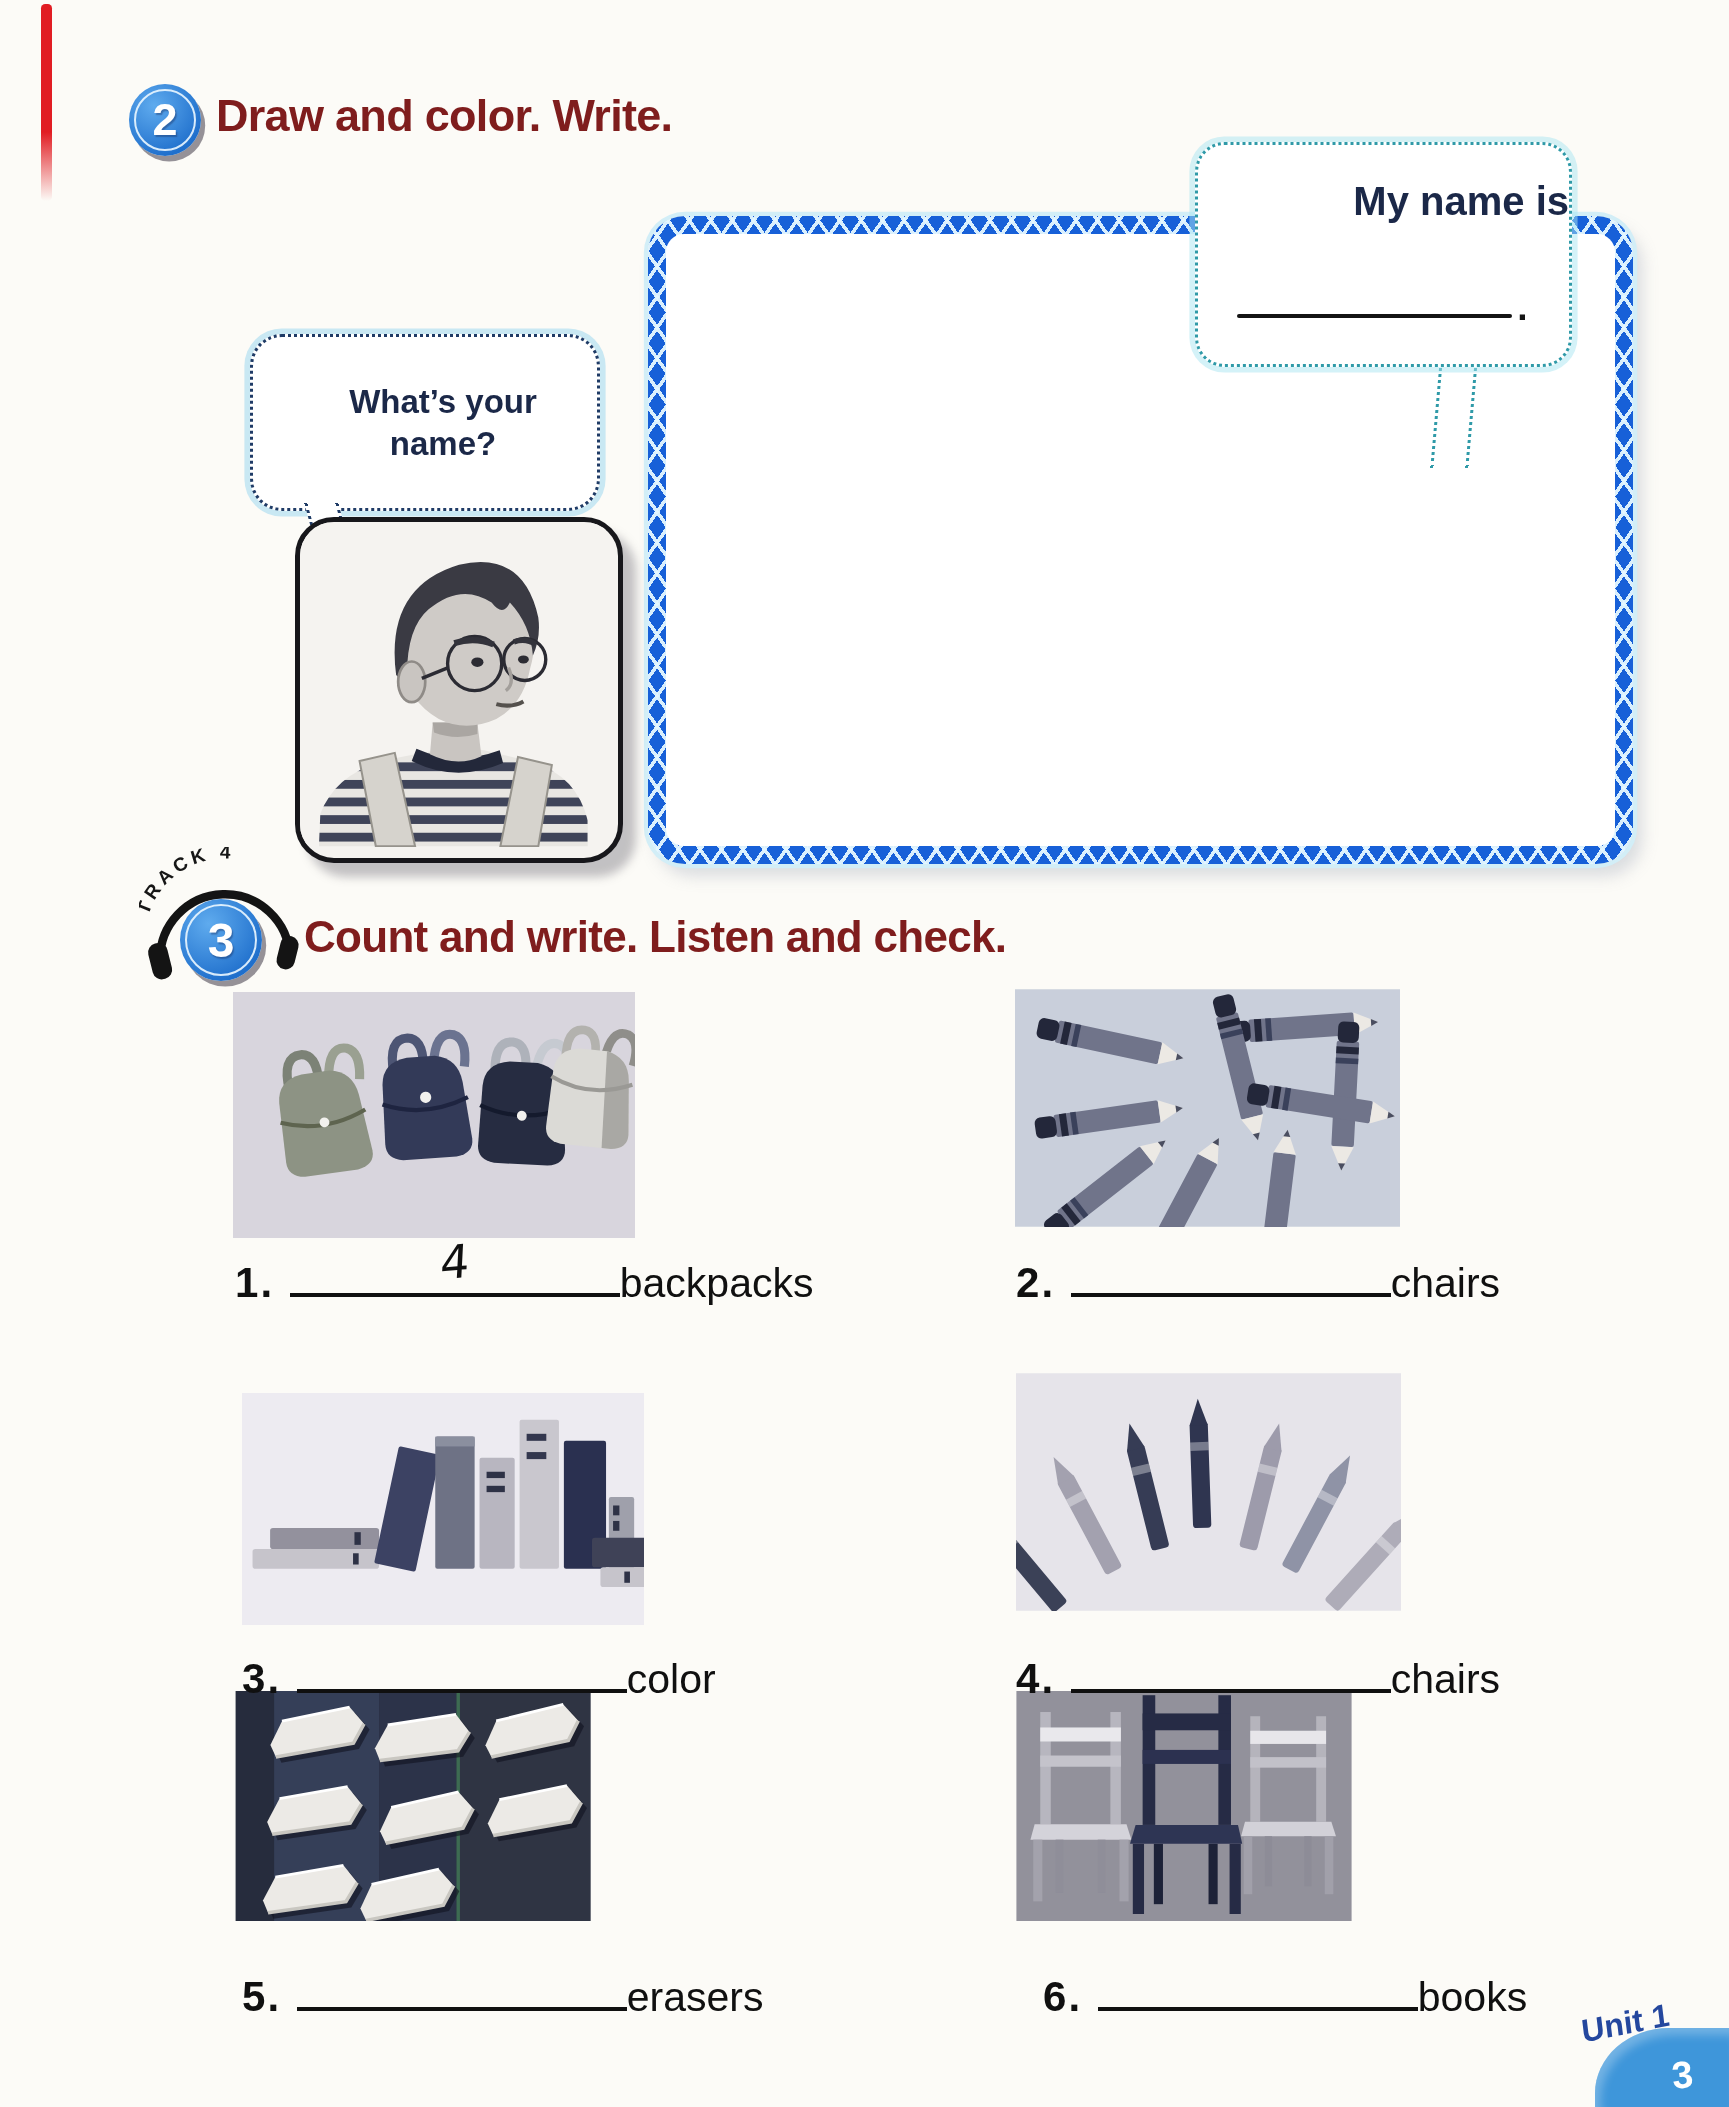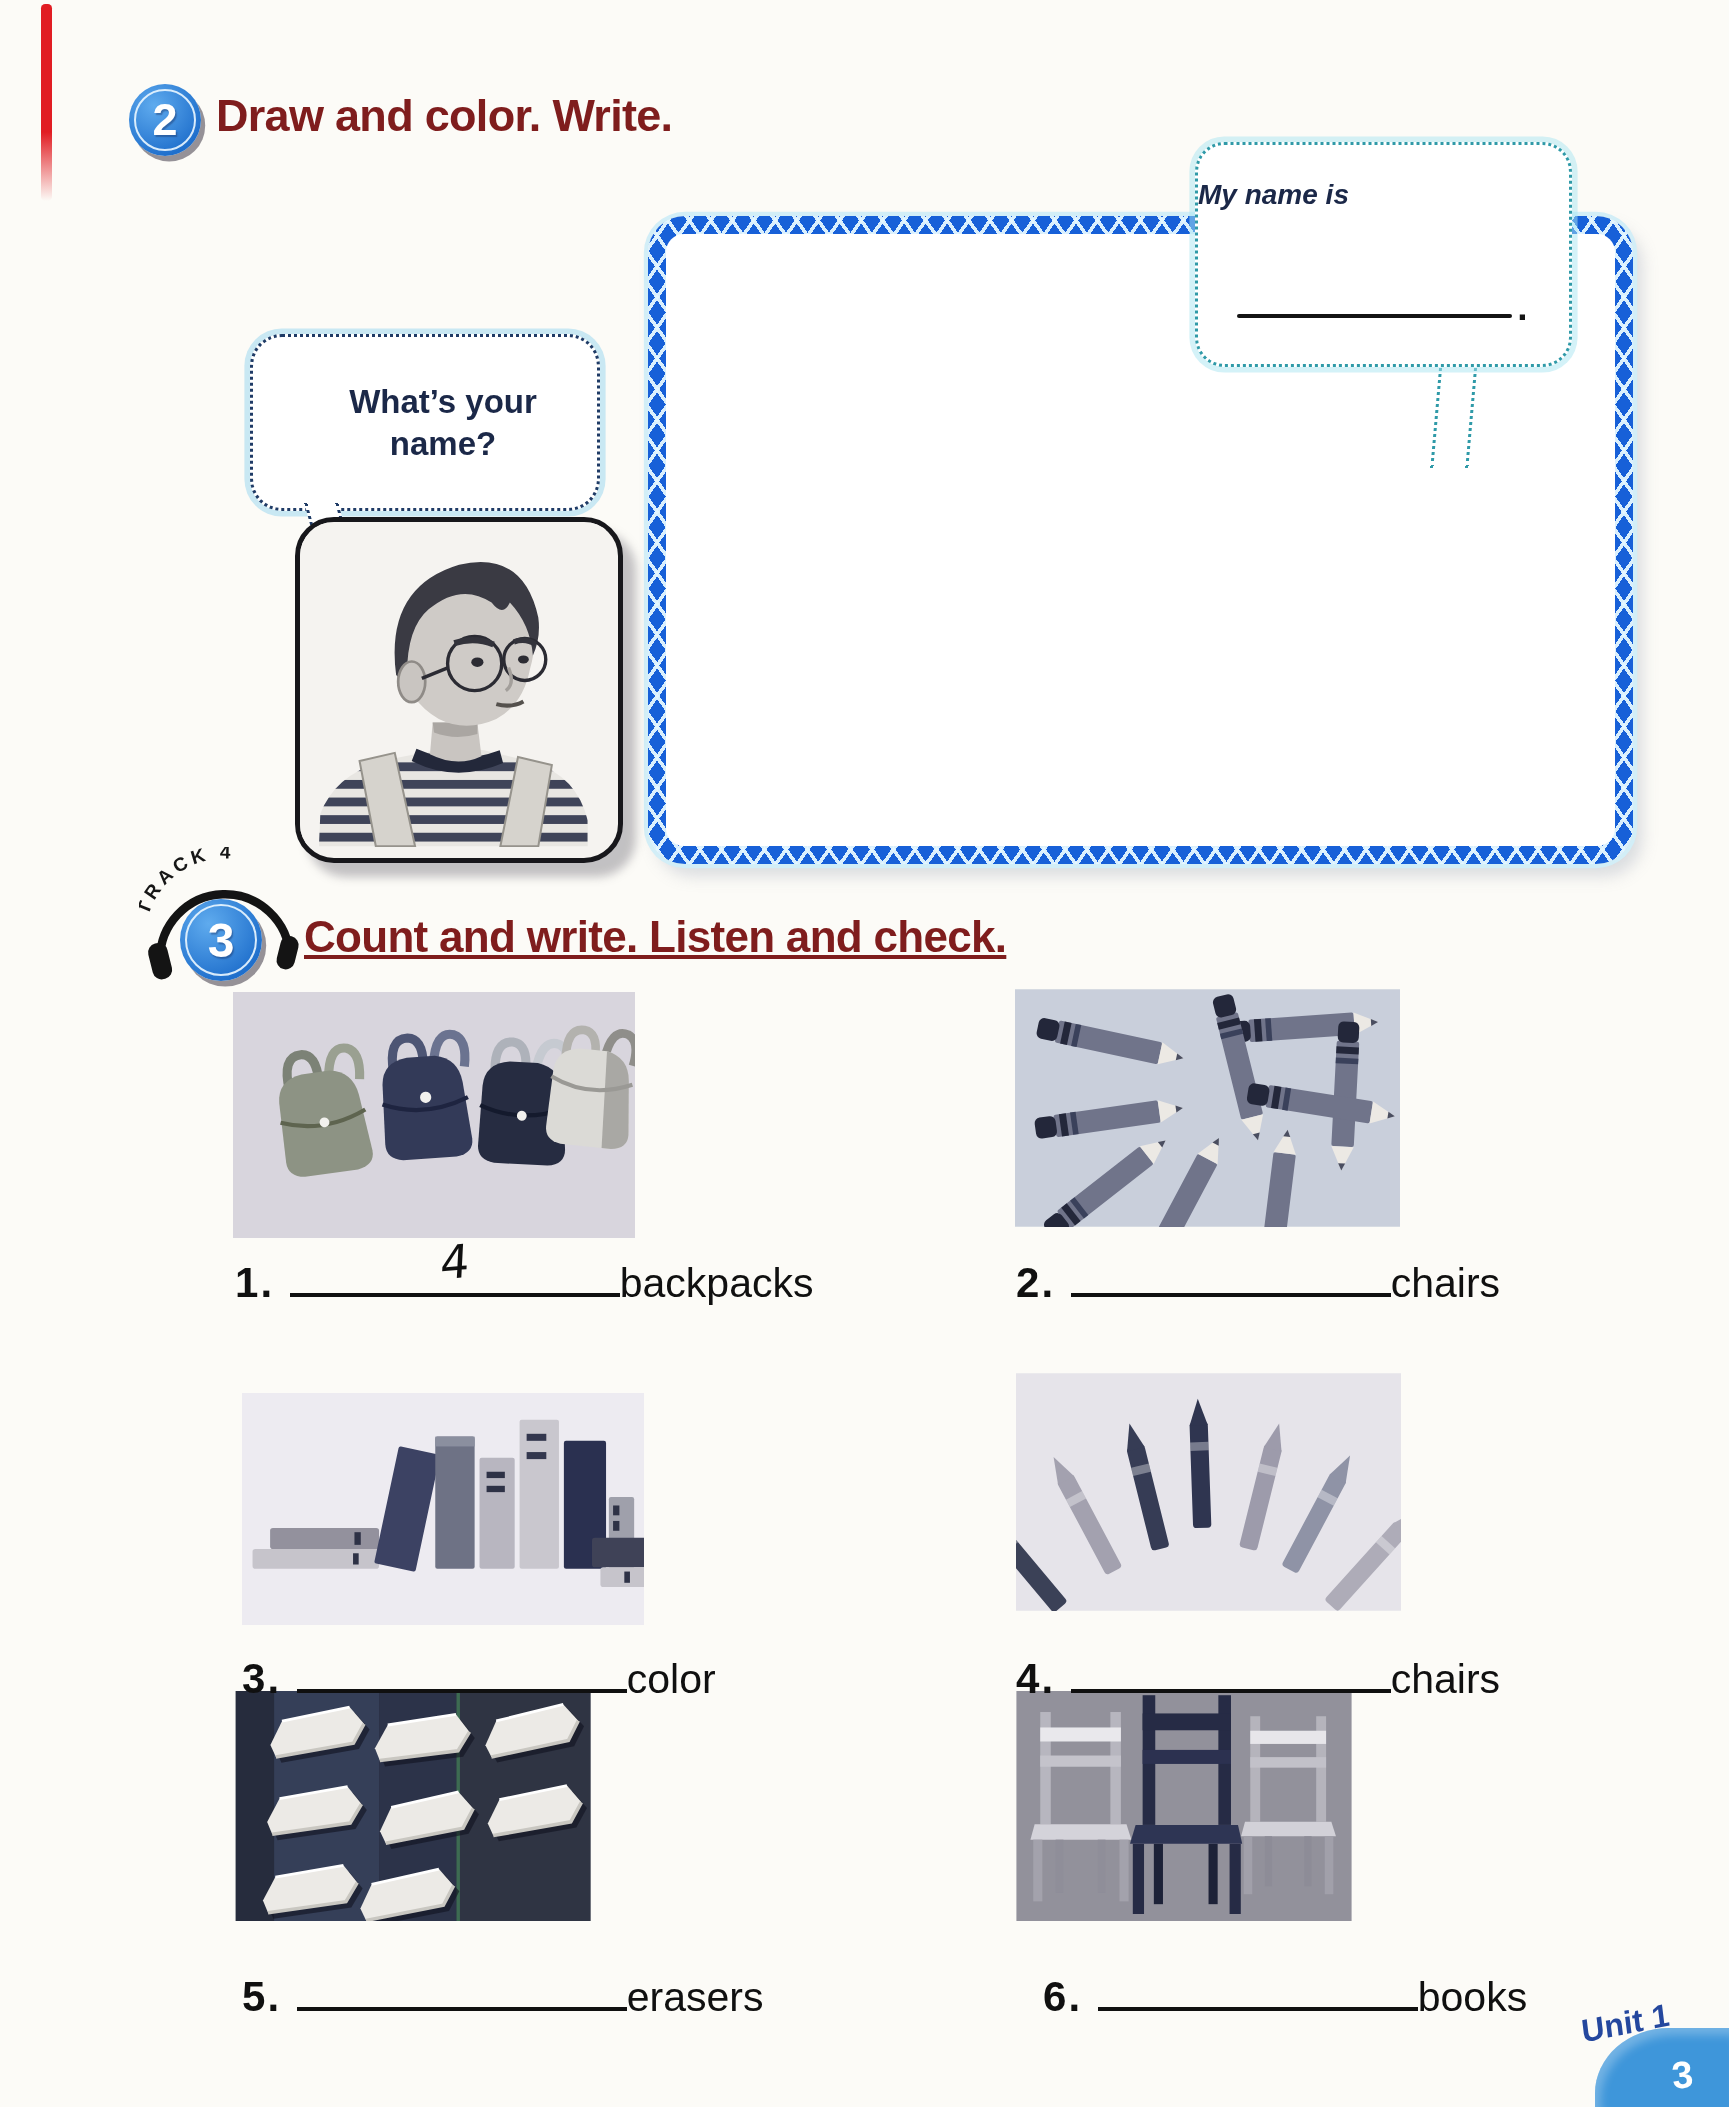--- a/index.html
+++ b/index.html
@@ -18,21 +18,21 @@
     box-shadow:4.2px 5.6px 0 rgba(45,40,55,.5);}
   .badge::before{content:"";position:absolute;inset:4.9px;border:2.8px solid rgba(235,247,255,.9);border-radius:50%;}
   .badge span{color:#fff;font-weight:700;text-shadow:1.4px 2.1px 1.4px rgba(20,40,90,.4);}
   #badge2{left:129px;top:84px;width:72px;height:72px;}
   #badge2 span{font-size:45px;}
   #badge3{left:180px;top:899px;width:82px;height:82px;z-index:3;}
   #badge3 span{font-size:48px;}
 
   .act-title{font-weight:700;color:#7f1d1d;letter-spacing:-0.7px;white-space:nowrap;}
   #title2{left:216px;top:90px;font-size:45px;}
-  #title3{left:304px;top:912px;font-size:44px;text-decoration:underline;}
+  #title3{left:304px;top:912px;font-size:44px;}
 
   
   #draw-box{left:648px;top:216px;width:985px;height:648px;border-radius:37px;padding:18px;box-sizing:border-box;
     background:
       repeating-linear-gradient(55deg, rgba(255,255,255,0) 0 14px, rgba(228,247,255,.95) 14px 17.6px),
       repeating-linear-gradient(-55deg, rgba(255,255,255,0) 0 14px, rgba(228,247,255,.95) 14px 17.6px),
       linear-gradient(#1760d8,#1760d8);
     box-shadow:0 0 0 4.2px #d2eef7, 8.4px 11.2px 15.5px rgba(140,150,170,.3);}
   #draw-area{width:100%;height:100%;background:#fff;border-radius:18px;}
 
@@ -40,21 +40,21 @@
   .bubble{background:#fff;display:flex;align-items:center;justify-content:center;text-align:center;
     color:#1b2848;font-weight:700;}
   #q-bubble{left:250px;top:334px;width:308px;height:171px;border:3.5px dotted #1f3b66;border-radius:32px;
     box-shadow:0 0 0 5.6px rgba(150,214,240,.5);padding-left:36px;}
   #q-bubble .btxt{font-size:33px;line-height:1.25;width:232px;}
   #q-tail{left:313px;top:503px;width:28px;height:65px;background:#fff;
     border-left:3.5px dotted #1f3b66;border-right:3.5px dotted #1f3b66;transform:skewX(15deg);}
 
   #a-bubble{left:1195px;top:142px;width:371px;height:219px;border:3.5px dotted #2f9aa8;border-radius:29.5px;
     box-shadow:0 0 0 5.6px rgba(170,230,242,.5);z-index:5;flex-direction:column;align-items:stretch;justify-content:flex-start;}
-  #a-bubble .btxt{font-size:28px;margin-top:34px;text-align:left;font-style:italic;}
+  #a-bubble .btxt{font-size:40px;margin-top:34px;text-align:right;}
   #a-line{position:absolute;left:39px;bottom:46px;width:275px;height:4.2px;background:#141414;border-radius:2.1px;}
   #a-line .period{position:absolute;right:-15.5px;bottom:-11.2px;font-size:37px;color:#141414;font-weight:700;}
   #a-tail{left:1435px;top:361px;width:32px;height:107px;background:#fff;
     border-left:3.5px dotted #2f9aa8;border-right:3.5px dotted #2f9aa8;transform:skewX(-5deg);z-index:4;}
 
   
   #photo{left:295px;top:517px;width:318px;height:336px;border:5.6px solid #17171b;border-radius:39px;
     overflow:hidden;background:#f5f3f0;box-shadow:12.6px 14px 9.8px rgba(125,123,130,.45);}
   #photo svg{display:block;}
 

